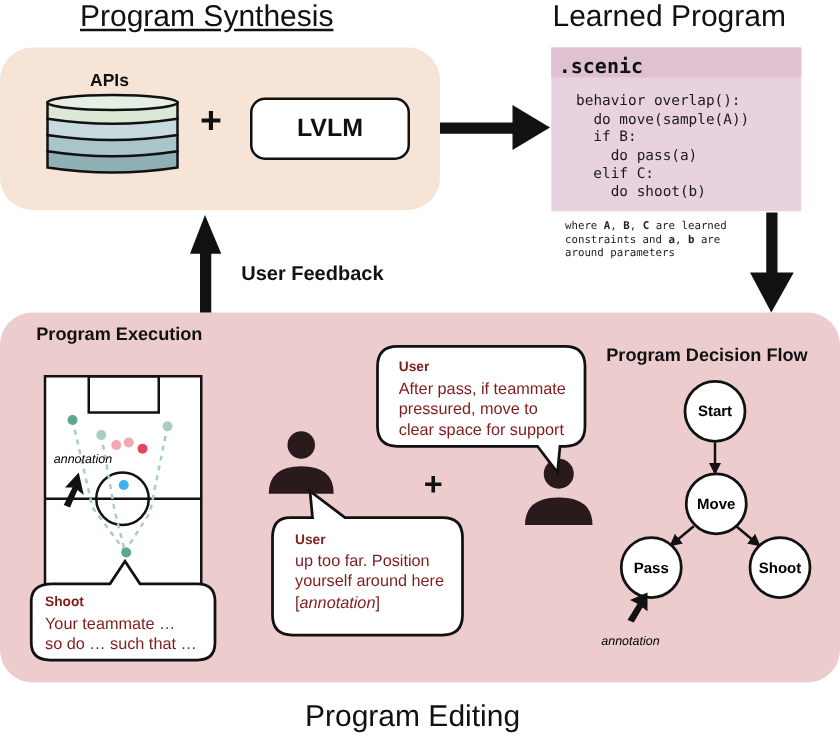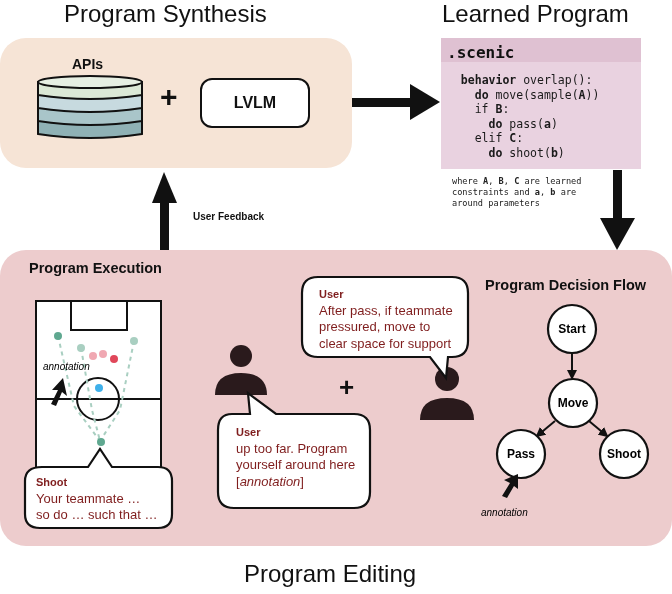--- a/index.html
+++ b/index.html
@@ -6,35 +6,35 @@
   body { width: 672px; height: 594px; position: relative; overflow: hidden;
          font-family: "Liberation Sans", sans-serif; color: #111; }
   .abs { position: absolute; }
   .section-title { font-size: 24px; font-weight: normal; color: #111; white-space: nowrap; }
   .synth-panel { left: 0; top: 38px; width: 352px; height: 130px; background: #f6e4d6; border-radius: 26px; }
   .edit-panel { left: 0; top: 250px; width: 672px; height: 296px; background: #edcccd; border-radius: 26px; }
   .code-panel { left: 441px; top: 38px; width: 200px; height: 131px; background: #e9d2e0; }
   .code-head { left: 441px; top: 38px; width: 200px; height: 24px; background: #dfc1d2; }
   .mono { font-family: "DejaVu Sans Mono", "Liberation Mono", monospace; }
   .code { font-size: 11.5px; line-height: 14.5px; white-space: pre; color: #1a1a1a; }
-  .code b { font-weight: bold; }
+  .code b { font-weight: normal; }
   .note { font-size: 8.6px; line-height: 11px; white-space: pre; color: #222; }
   .bold-label { font-weight: bold; font-size: 14px; }
-  .lvlm { left: 200px; top: 78px; width: 110px; height: 50px; border: 2.5px solid #111; border-radius: 12px; background: #fff;
-          display: flex; align-items: center; justify-content: center; font-weight: bold; font-size: 16px; box-sizing: border-box; }
+  .lvlm { left: 200px; top: 78px; width: 128px; height: 50px; border: 2.5px solid #111; border-radius: 12px; background: #fff;
+          display: flex; align-items: center; justify-content: center; font-weight: bold; font-size: 20px; box-sizing: border-box; }
   .bubble-text { font-size: 13px; line-height: 16.5px; color: #7f1d1d; }
   .bubble-head { font-weight: bold; font-size: 11px; }
   svg { position: absolute; left: 0; top: 0; overflow: visible; }
   .node-label { font-family: "Liberation Sans", sans-serif; font-weight: bold; font-size: 12px; }
   .anno { font-family: "Liberation Sans", sans-serif; font-style: italic; font-size: 10px; }
 </style>
 </head>
 <body>
 
-<div class="abs section-title" style="left:64px; top:0px;">Program Synthesis</div>
+<div class="abs section-title" style="left:64px; top:0px;text-decoration:underline;">Program Synthesis</div>
 <div class="abs section-title" style="left:442px; top:0px;">Learned Program</div>
 <div class="abs section-title" style="left:244px; top:560px;text-align:right;">Program Editing</div>
 
 <div class="abs synth-panel"></div>
 <div class="abs edit-panel"></div>
 <div class="abs code-panel"></div>
 <div class="abs code-head"></div>
 
 <div class="abs bold-label" style="left:72px; top:56px; font-size:14px;">APIs</div>
 <svg width="672" height="594">
@@ -53,21 +53,21 @@
 <div class="abs mono code" style="left:447px; top:73px;" id="code-block"><span>  <b>behavior</b> overlap():</span>
 <span>    <b>do</b> move(sample(<b>A</b>))</span>
 <span>    if <b>B</b>:</span>
 <span>      <b>do</b> pass(<b>a</b>)</span>
 <span>    elif <b>C</b>:</span>
 <span>      <b>do</b> shoot(<b>b</b>)</span></div>
 <div class="abs mono note" style="left:452px; top:176px;" id="code-note"><span>where <b>A</b>, <b>B</b>, <b>C</b> are learned</span>
 <span>constraints and <b>a</b>, <b>b</b> are</span>
 <span>around parameters</span></div>
 
-<div class="abs bold-label" style="left:193px; top:211px; font-size:10px;">User Feedback</div>
+<div class="abs bold-label" style="left:193px; top:211px; font-size:16px;">User Feedback</div>
 
 <div class="abs bold-label" style="left:29px; top:260px; font-size:14.5px;">Program Execution</div>
 <div class="abs bold-label" style="left:485px; top:277px; font-size:14.5px;">Program Decision Flow</div>
 
 <svg width="672" height="594" id="main-svg">
   <defs>
     <marker id="ah" viewBox="0 0 10 10" refX="8" refY="5" markerWidth="5" markerHeight="5" orient="auto">
       <path d="M0,0 L10,5 L0,10 z" fill="#111"></path>
     </marker>
   </defs>
@@ -157,16 +157,16 @@
 
 <div class="abs bubble-text" style="left:319px; top:286px;">
   <div class="bubble-head">User</div>
   <div>After pass, if teammate</div>
   <div>pressured, move to</div>
   <div>clear space for support</div>
 </div>
 
 <div class="abs bubble-text" style="left:236px; top:424px;">
   <div class="bubble-head">User</div>
-  <div>up too far. Program</div>
+  <div>up too far. Position</div>
   <div>yourself around here</div>
   <div>[<i>annotation</i>]</div>
 </div>
 
 </body></html>

